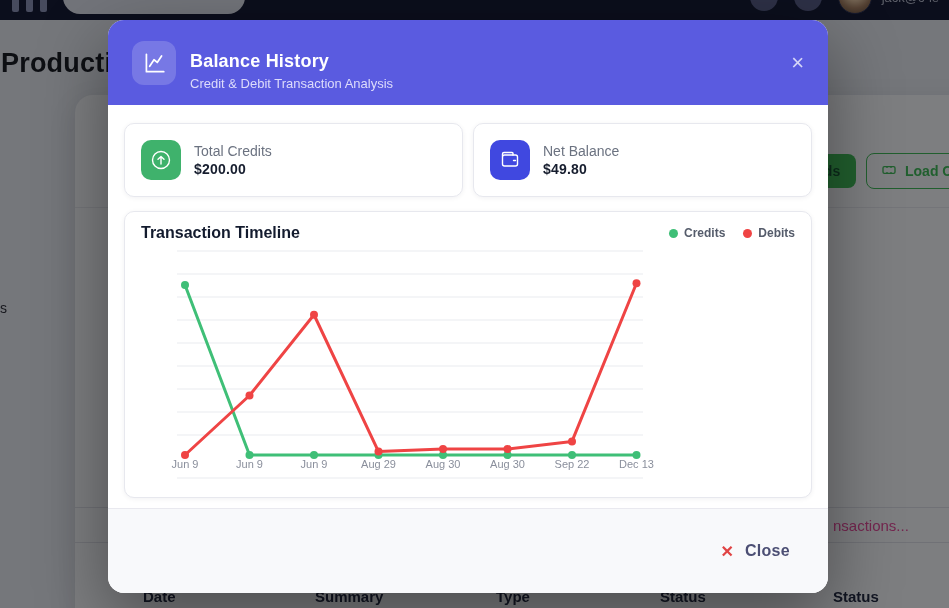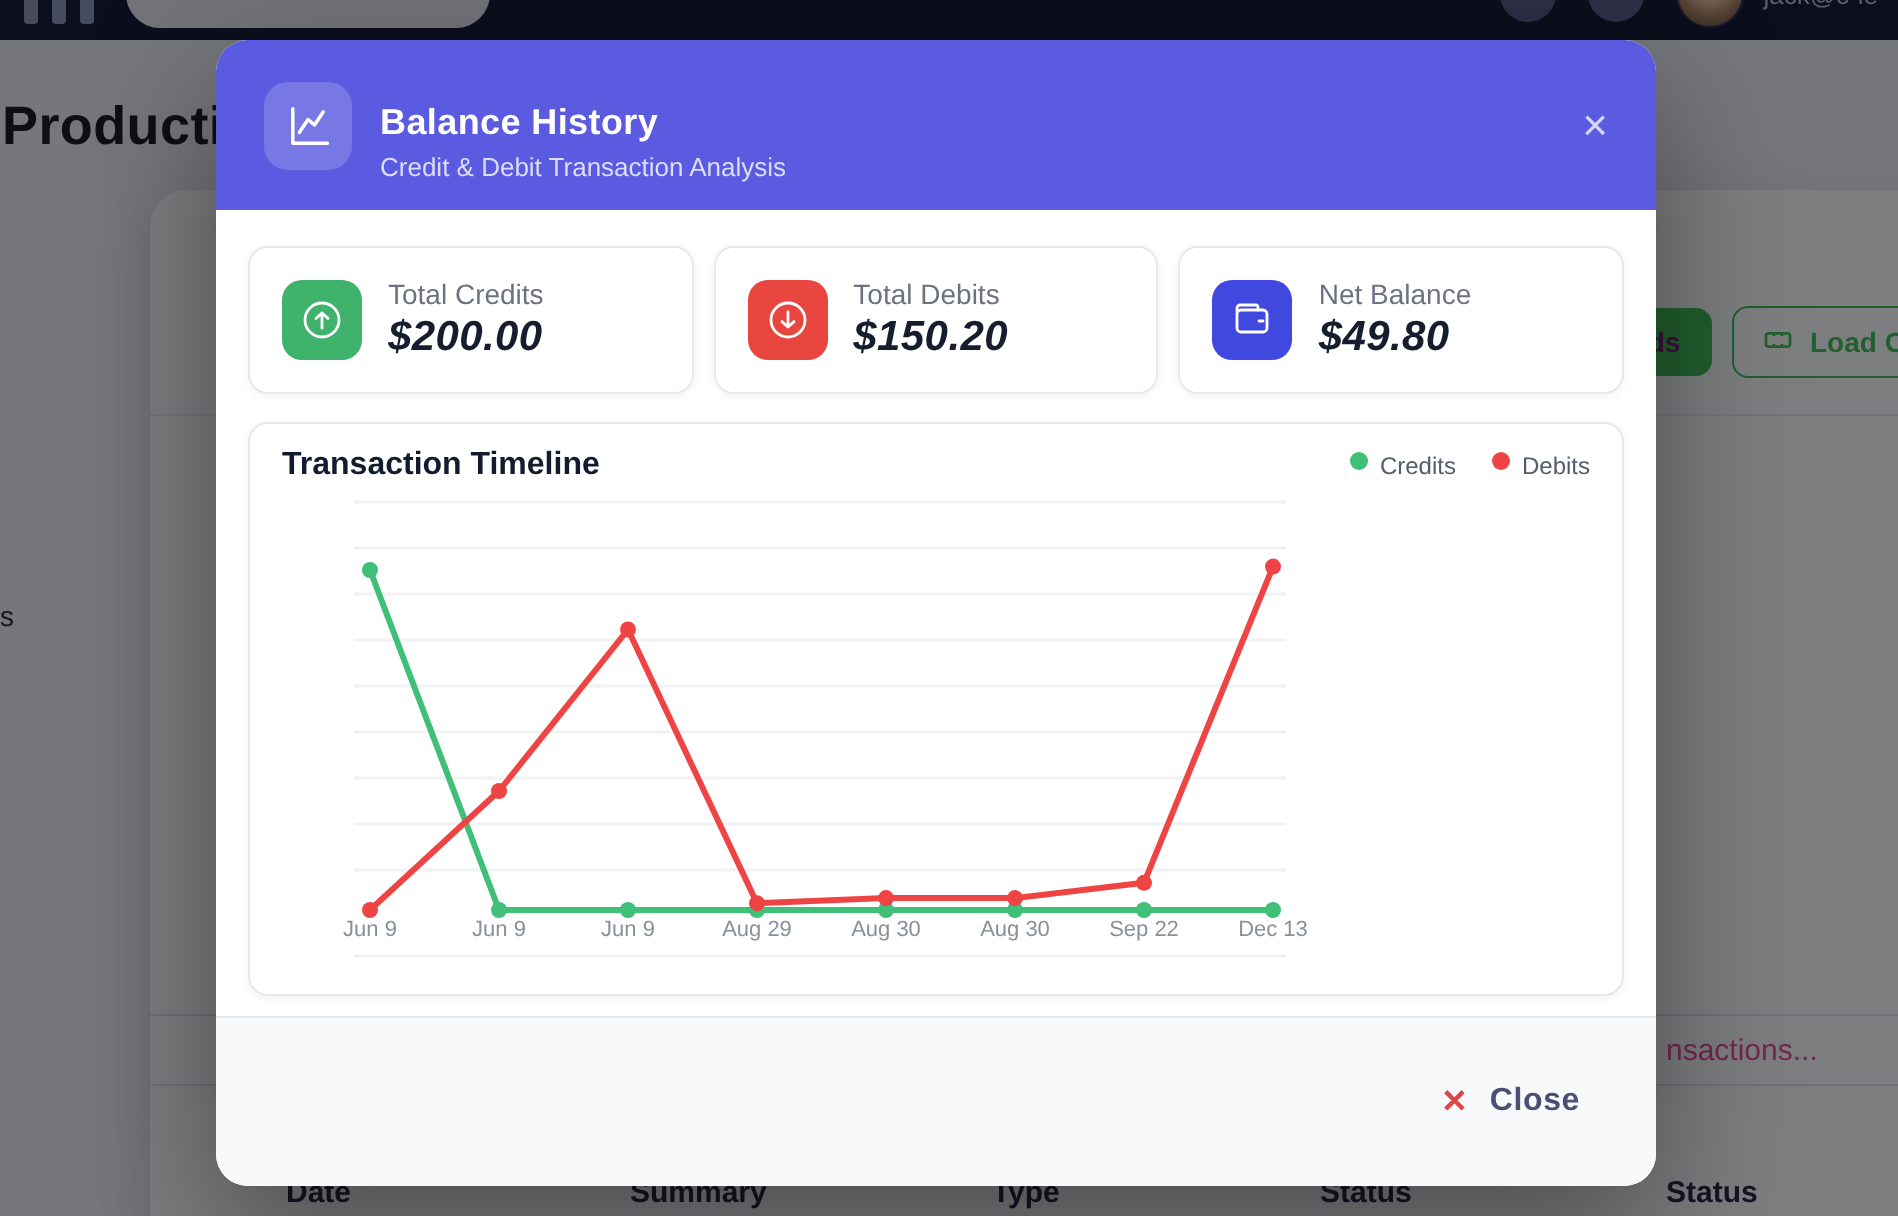--- a/index.html
+++ b/index.html
@@ -23,21 +23,21 @@
 
   .page-title { position:absolute; left:1px; top:48px; font-size:27px; font-weight:800;
                 color:#16171c; letter-spacing:.2px; z-index:1; }
   .left-fragment { position:absolute; left:0; top:300px; font-size:14px; color:#2c2c34; z-index:1; }
 
   .main-card { position:absolute; left:75px; top:95px; width:900px; height:540px;
                background:#ffffff; border-radius:18px 0 0 0;
                box-shadow:0 8px 28px rgba(15,20,40,.10); z-index:1; }
   .toolbar-divider { position:absolute; left:75px; top:207px; width:900px; height:1px; background:#ececf1; z-index:1; }
   .btn-funds { position:absolute; left:808px; top:154px; width:48px; height:34px; border:none;
-               background:#3fbf55; color:#701a75; font-weight:700; font-size:14px; border-radius:8px; z-index:1; }
+               background:#3fbf55; color:#14532d; font-weight:700; font-size:14px; border-radius:8px; z-index:1; }
   .btn-coupons { position:absolute; left:866px; top:153px; width:150px; height:36px;
                  background:#fff; border:1.5px solid #3fbf55; color:#3fbf55; font-weight:700; font-size:14px;
                  border-radius:8px; display:flex; align-items:center; gap:8px; padding:0 14px; z-index:1; }
   .search-row { position:absolute; left:75px; top:507px; width:900px; height:36px;
                 border-top:1px solid #e3e4ea; border-bottom:1px solid #e3e4ea; background:#fff; z-index:1; }
   .search-fragment { position:absolute; left:758px; top:9px; font-size:15px; color:#ec4899; }
   .table-head { position:absolute; left:75px; top:588px; width:900px; height:20px; z-index:1; }
   .table-head span { position:absolute; font-size:15px; font-weight:700; color:#20263d; }
   .th-0{left:68px;} .th-1{left:240px;} .th-2{left:421px;} .th-3{left:585px;text-align:center;} .th-4{left:758px;}
 
@@ -57,28 +57,28 @@
               font-size:22px; font-weight:300; line-height:1; cursor:pointer; }
 
   .modal-body { flex:1; background:#fff; padding:18px 16px 0; }
   .stats-row { display:flex; gap:10px; }
   .stat-card { flex:1; border:1px solid #e7e8ee; border-radius:10px; background:#fff;
                box-shadow:0 1px 5px rgba(20,25,50,.06); padding:12px 16px;
                display:flex; align-items:center; gap:13px; height:74px; }
   .stat-icon { width:40px; height:40px; border-radius:10px; display:flex; align-items:center;
                justify-content:center; flex:0 0 40px; }
   .stat-label { font-size:14px; color:#6b7280; }
-  .stat-value { font-size:21px; font-weight:800; color:#161d2e; margin-top:2px; letter-spacing:.2px;font-style:italic; }
+  .stat-value { font-size:14px; font-weight:800; color:#161d2e; margin-top:2px; letter-spacing:.2px; }
 
   .chart-card { margin-top:14px; border:1px solid #e7e8ee; border-radius:10px; background:#fff;
                 box-shadow:0 1px 5px rgba(20,25,50,.06); padding:12px 16px 6px; height:287px; }
   .chart-head { display:flex; align-items:center; justify-content:space-between; }
   .chart-title { font-size:16px; font-weight:700; color:#131b2e; }
   .legend { display:flex; gap:18px; align-items:center; }
-  .legend-item { display:flex; gap:6px; font-size:12px; color:#555c6b; }
+  .legend-item { display:flex; gap:6px; align-items:center; font-size:12px; color:#555c6b;font-weight:bold; }
   .legend-dot { width:9px; height:9px; border-radius:50%; display:inline-block; }
   .chart-svg { width:656px; height:237px; display:block; margin-top:4px; }
 
   .modal-footer { flex:0 0 85px; background:#f8f9fb; border-top:1px solid #e9e9ef;
                   display:flex; align-items:center; justify-content:flex-end; padding-right:38px; }
   .close-btn { background:none; border:none; display:flex; align-items:center; gap:11px;
                font-family:inherit; cursor:pointer; }
   .close-x { color:#e04444; font-size:16px; font-weight:700; }
   .close-label { color:#4c4f74; font-size:16px; font-weight:700; letter-spacing:.3px; }
 </style>
@@ -154,32 +154,20 @@
         <div class="stat-card">
           <div class="stat-icon" style="background: rgb(63, 178, 108);">
             <svg width="24" height="24" viewBox="0 0 24 24" fill="none" stroke="#ffffff" stroke-width="1.4" stroke-linecap="round" stroke-linejoin="round">
               <circle cx="12" cy="12" r="8.5"></circle>
                 <path d="M12 16V8.5M9 11.2L12 8.5l3 2.7"></path>
             </svg>
           </div>
           <div>
             <div class="stat-label">Total Credits</div>
             <div class="stat-value">$200.00</div>
-          </div>
-        </div>
-        <div class="stat-card">
-          <div class="stat-icon" style="background: rgb(232, 70, 63);">
-            <svg width="24" height="24" viewBox="0 0 24 24" fill="none" stroke="#ffffff" stroke-width="1.4" stroke-linecap="round" stroke-linejoin="round">
-              <circle cx="12" cy="12" r="8.5"></circle>
-                <path d="M12 8v7.5M9 12.8l3 2.7 3-2.7"></path>
-            </svg>
-          </div>
-          <div>
-            <div class="stat-label">Total Debits</div>
-            <div class="stat-value">$150.20</div>
           </div>
         </div>
         <div class="stat-card">
           <div class="stat-icon" style="background: rgb(64, 72, 224);">
             <svg width="24" height="24" viewBox="0 0 24 24" fill="none" stroke="#ffffff" stroke-width="1.4" stroke-linecap="round" stroke-linejoin="round">
               <rect x="4.5" y="7" width="15" height="11" rx="2"></rect>
                 <path d="M15 7V5.5a1 1 0 0 0-1-1H6a1.5 1.5 0 0 0-1.5 1.5V8"></path>
                 <path d="M15.5 12.5h2"></path>
             </svg>
           </div>

